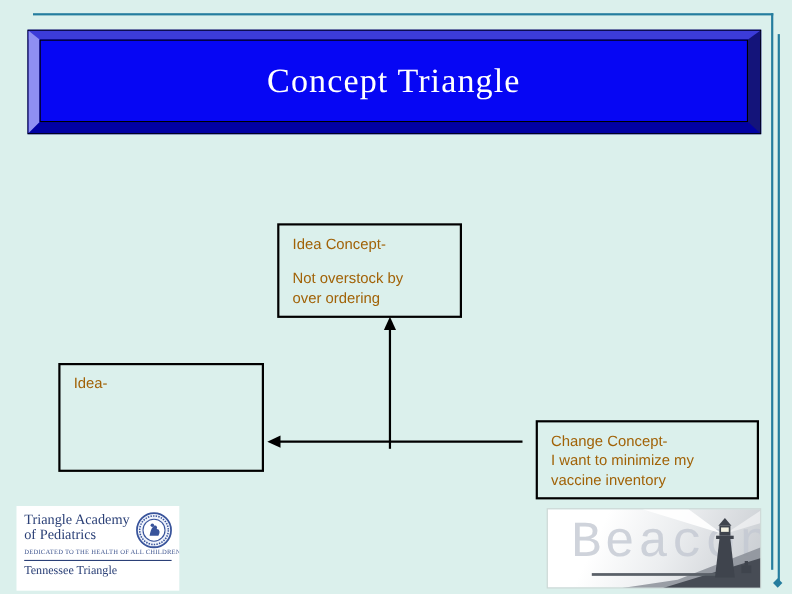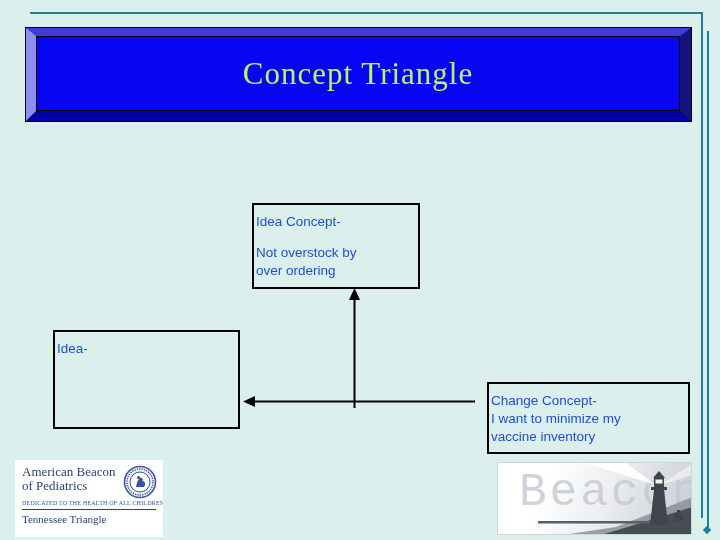--- a/index.html
+++ b/index.html
@@ -25,27 +25,27 @@
     border-color:#3c3cd9 #14147a #0101a4 #8f8ff3;
     border-width:8px 11px 10px 10px;
   }
   .title-inner{
     width:100%;height:100%;box-sizing:border-box;
     border:1px solid #000;background:#0606f4;
     display:flex;align-items:center;justify-content:center;
   }
   .title-text{
     font-family:"Liberation Serif",serif;
-    font-size:31px;color:#bef264;letter-spacing:1px;
+    font-size:31px;color:#ffffff;letter-spacing:1px;
   }
   
   .cbox{
     position:absolute;border:2px solid #000;box-sizing:border-box;
-    background:transparent;color:#1d4ed8;
-    font-size:13.5px;line-height:18px;padding:8px 2px;
+    background:transparent;color:#a16207;
+    font-size:13.5px;line-height:18px;padding:8px 12px;
   }
   #box-top{left:252px;top:203px;width:168px;height:86px;}
   #box-left{left:53px;top:330px;width:187px;height:99px;}
   #box-right{left:487px;top:338px;width:203px;height:72px;margin-top:44px;}
   .cbox .box-heading{margin:0 0 13px 0;}
   .cbox .box-heading.tight{margin:0;}
   .cbox .box-body{white-space:pre-line;}
   
   #connectors{position:absolute;left:0;top:0;width:720px;height:540px;pointer-events:none;}
   
@@ -118,21 +118,21 @@
 
 <div class="cbox" id="box-right">
   <div class="box-heading tight">Change Concept-</div>
   <div class="box-body">I want to minimize my
 vaccine inventory</div>
 </div>
 
 <div class="aap-card">
   <div class="aap-row">
     <div class="aap-name">
-      <div>American Beacon</div>
+      <div>Triangle Academy</div>
       <div>of Pediatrics</div>
     </div>
     <svg width="34" height="34" viewBox="0 0 34 34">
       <circle cx="17" cy="17" r="15.5" fill="#eef2fa" stroke="#39549b" stroke-width="1.6"></circle>
       <circle cx="17" cy="17" r="13" fill="none" stroke="#39549b" stroke-width="1.4" stroke-dasharray="1.3,1.1"></circle>
       <circle cx="17" cy="17" r="10" fill="#ffffff" stroke="#39549b" stroke-width="1"></circle>
       <path d="M13 22 q1-6 3-8 q1.5-2 3-1 q1.5 1 .5 3 q2 0 2.5 2 q.5 2-1 4 z" fill="#39549b"></path>
       <circle cx="15.5" cy="12.5" r="1.6" fill="#39549b"></circle>
     </svg>
   </div>

